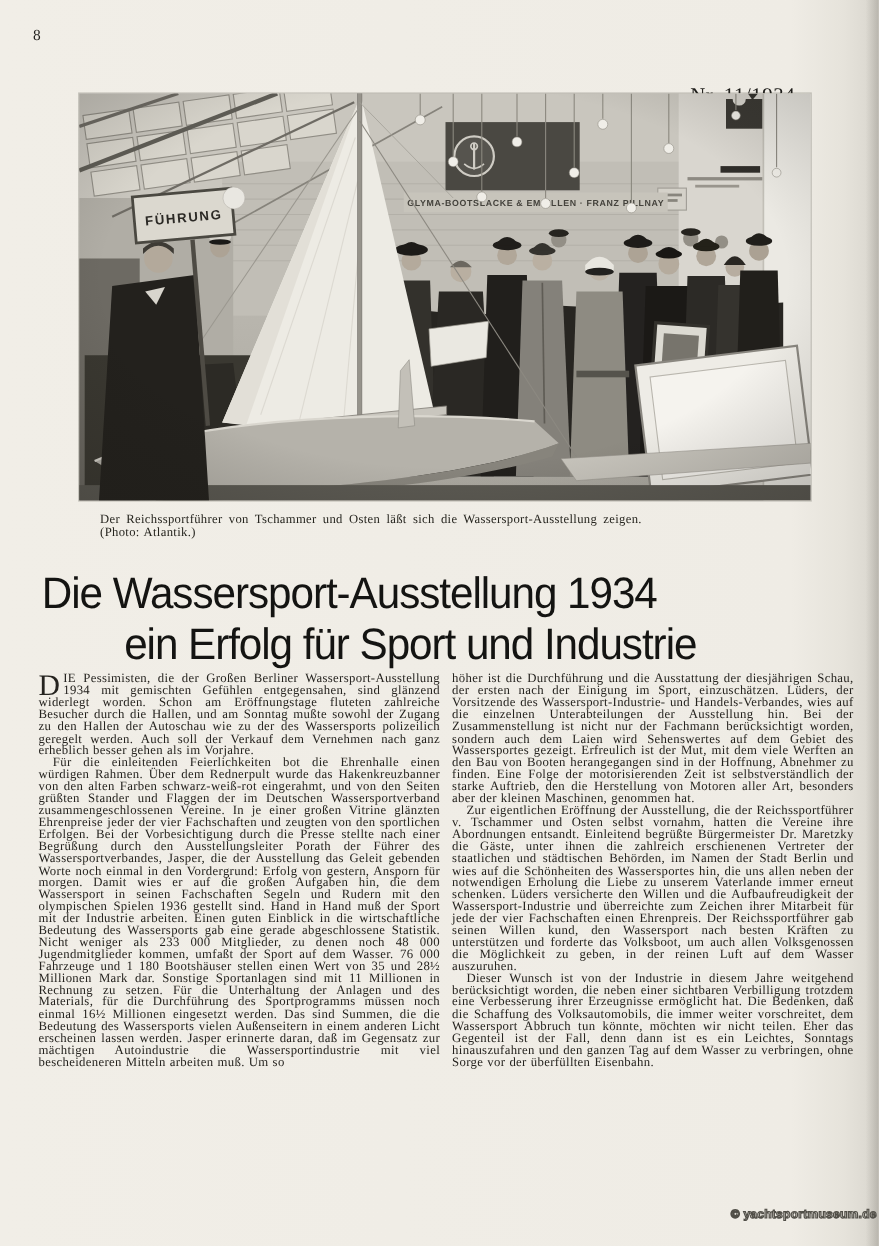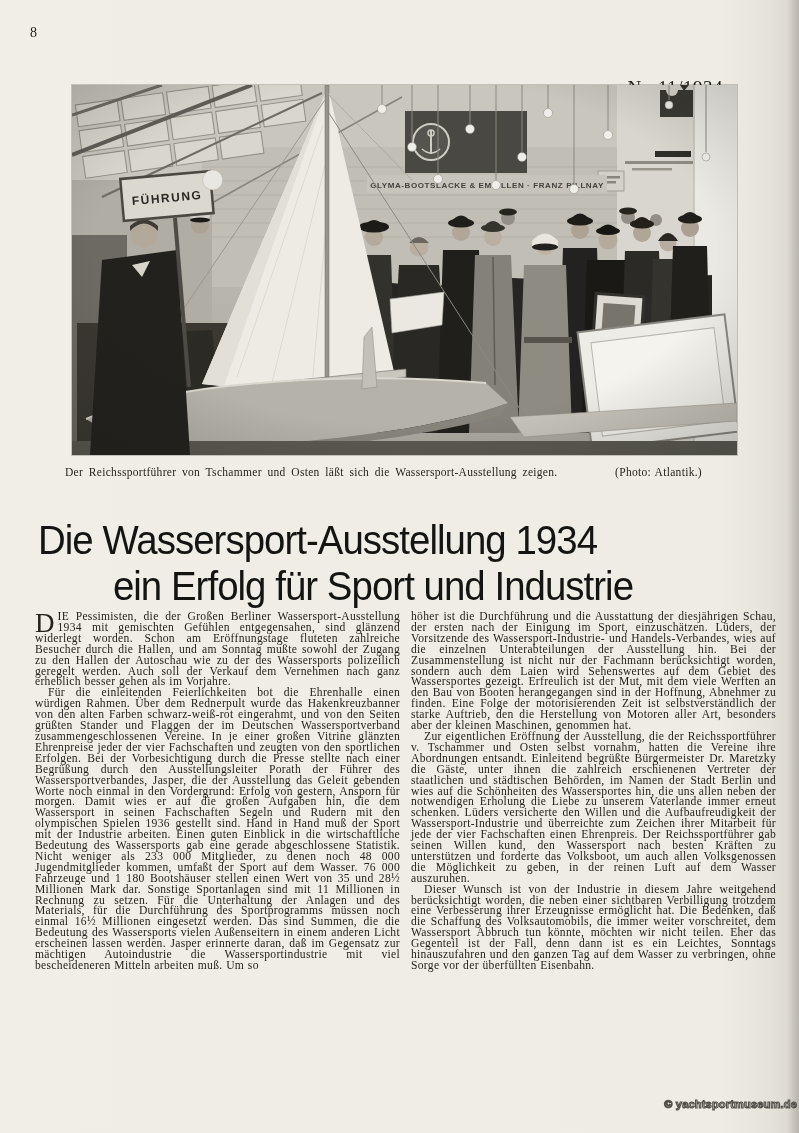--- a/index.html
+++ b/index.html
@@ -17,21 +17,21 @@
   .page-number{position:absolute;left:30px;top:25px;font-size:14px;}
   .issue-number{position:absolute;right:76px;top:29px;font-size:19px;letter-spacing:0.5px;margin-top:48px;}
   .photo{
     position:absolute;left:72px;top:85px;width:665px;height:370px;
     box-shadow:0 0 0 1px rgba(60,58,50,0.25);background:#b9b6ae;
   }
   .photo svg{display:block;width:100%;height:100%;}
   .caption-row{
     position:absolute;left:65px;top:466px;width:637px;
     display:flex;justify-content:space-between;align-items:baseline;
-    font-size:11.5px;letter-spacing:0.3px;word-spacing:2.5px;color:#26251f;
+    font-size:11.5px;letter-spacing:0.3px;word-spacing:2.5px;color:#26251f;flex-direction:column;
   }
   .caption-credit{white-space:nowrap;word-spacing:1px;margin-left:26px;}
   .headline{
     position:absolute;left:38px;top:517px;
     font-family:"Liberation Sans", sans-serif;font-size:40px;line-height:46px;
     letter-spacing:-1px;color:#141412;white-space:nowrap;
     transform:scaleX(0.96);transform-origin:left top;
   }
   .headline .line2{padding-left:78px;}
   .columns{

